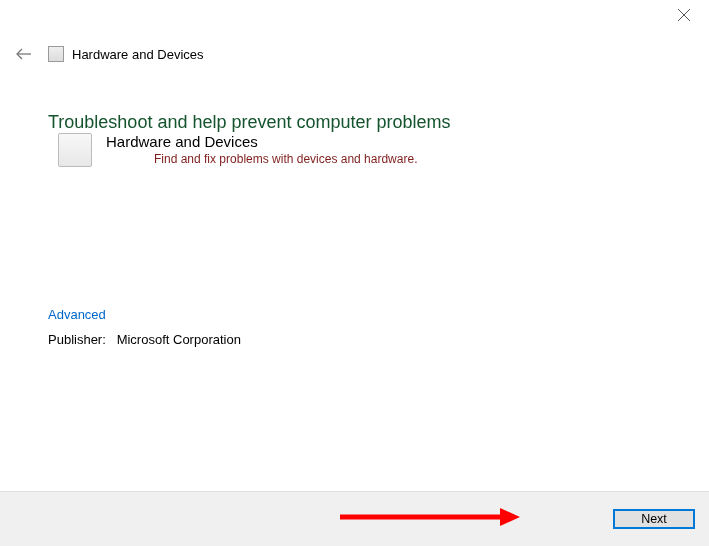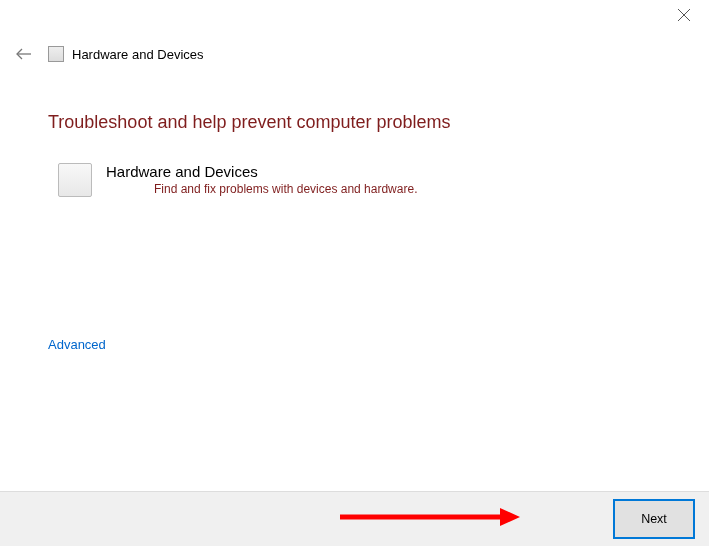--- a/index.html
+++ b/index.html
@@ -47,24 +47,23 @@
       display:inline-block;
     }
     .header-title {
       font-size: 13px;
       color: #000;
     }
     .content {
       padding: 44px 48px 0 48px;
     }
     .headline {
-      color: #7f1d1d;
+      color: #14532d;
       font-size: 18px;
       font-weight: 400;
-      margin-bottom: 30px;
     }
     .item-row {
       display: flex;
       gap: 14px;
       margin-left: 10px;
       margin-bottom: 140px;
     }
     .big-icon {
       width: 34px;
       height: 34px;
@@ -102,21 +101,21 @@
       background: #f0f0f0;
       border-top: 1px solid #ddd;
       display: flex;
       align-items: center;
       justify-content: flex-end;
       padding-right: 14px;
       gap: 8px;
     }
     .btn {
       min-width: 82px;
-      height: 40px;
+      height: 20px;
       font-size: 12.5px;
       font-family: inherit;
       background: #e1e1e1;
       border: 1px solid #adadad;
       cursor: pointer;
     }
     .btn-primary {
       border: 2px solid #0078d7;
       background: #e1e1e1;
     }
@@ -154,20 +153,25 @@
   <div class="item-row">
     <div class="big-icon"></div>
     <div>
       <div class="item-title">Hardware and Devices</div>
       <div class="item-desc">Find and fix problems with devices and hardware.</div>
     </div>
   </div>
 
   <div class="link advanced">Advanced</div>
 
+  <div class="publisher-row">
+    <span>Publisher:</span>
+    &nbsp;
+    <span>Microsoft Corporation</span>
+  </div>
 
 </div>
 
 <div class="footer">
   <button class="btn btn-primary">Next</button>
 </div>
 
 <svg class="arrow-annot" viewBox="0 0 180 18">
   <line x1="0" y1="9" x2="160" y2="9" stroke="#ff0000" stroke-width="5"></line>
   <polygon points="160,0 180,9 160,18" fill="#ff0000"></polygon>

